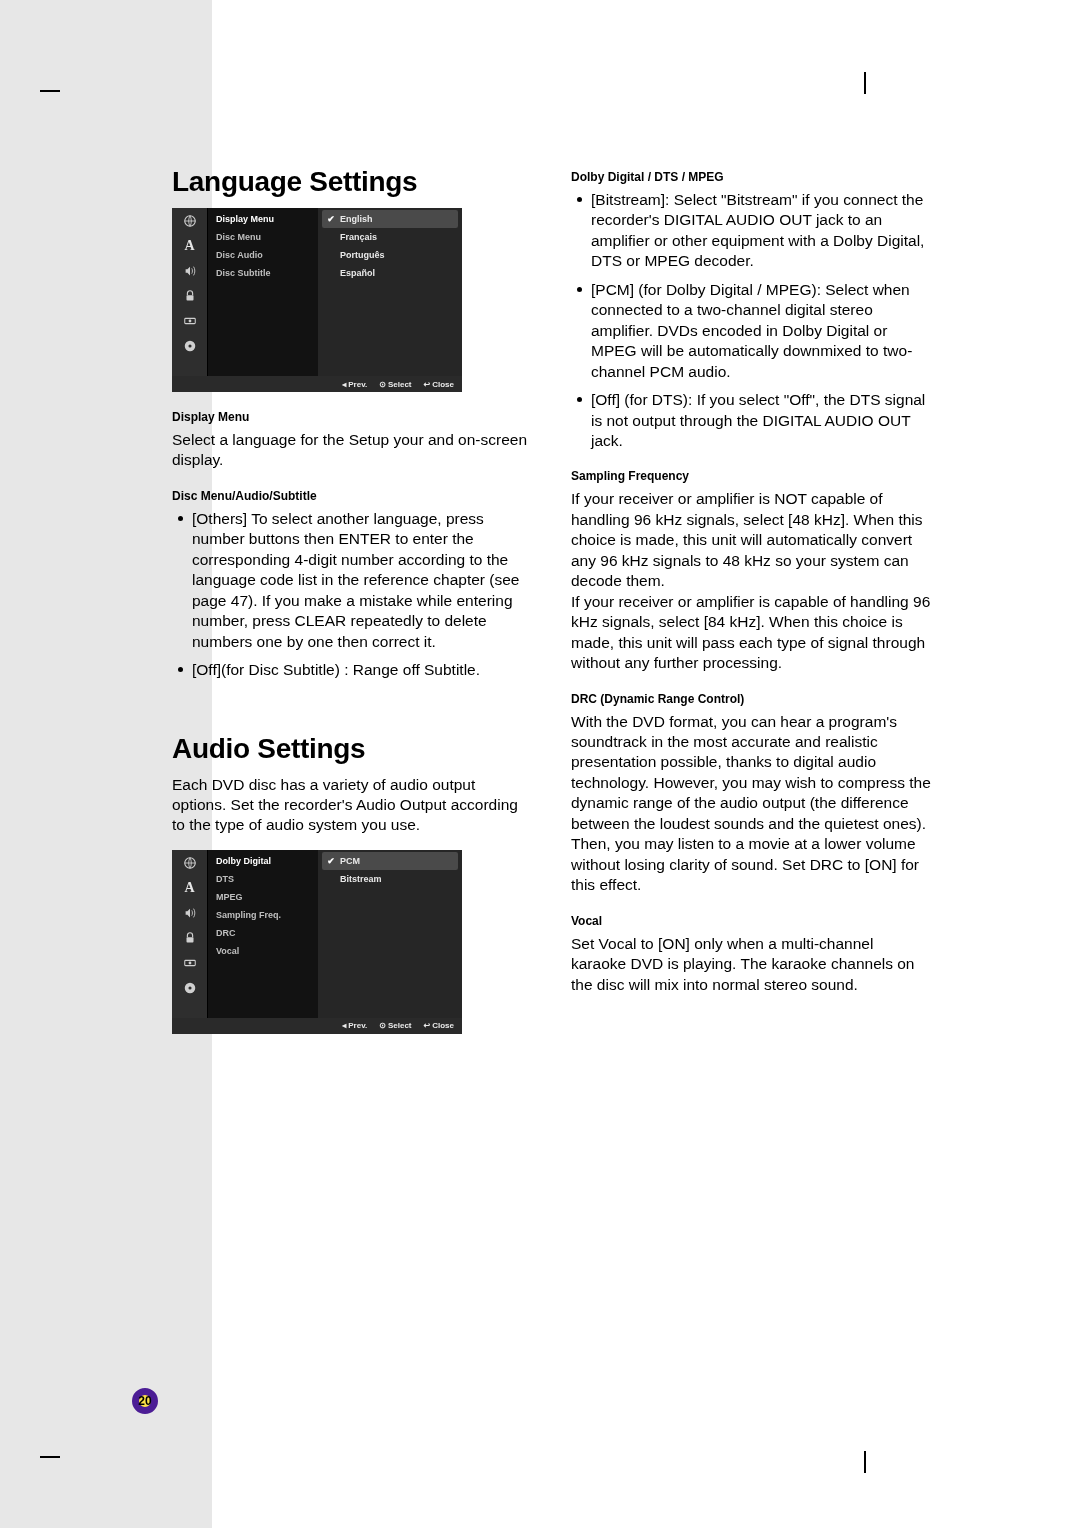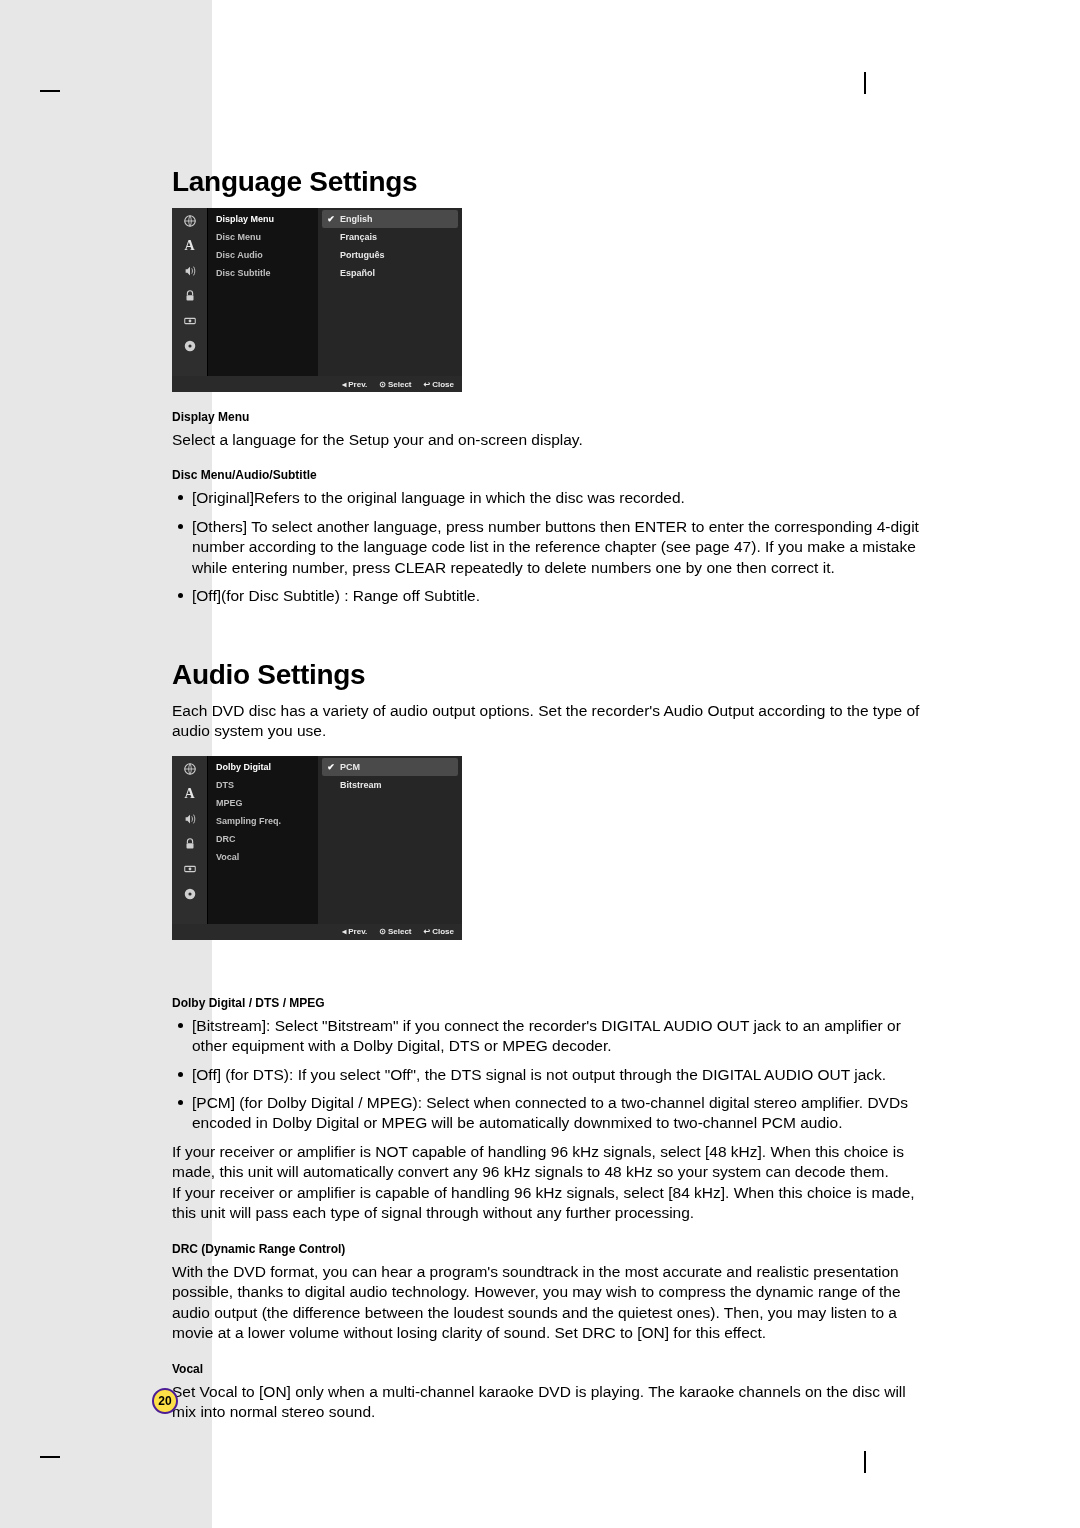--- a/index.html
+++ b/index.html
@@ -25,21 +25,20 @@
     width: 212px; height: 100%;
     background: #e7e7e7;
   }
 
   .page {
     position: absolute;
     left: 172px; top: 166px;
     width: 760px;
     display: flex;
     gap: 38px;
-    flex-direction: column;
   }
   .col { flex: 1 1 0; min-width: 0; }
 
   h1 {
     font-size: 28px;
     font-weight: bold;
     margin-bottom: 10px;
     letter-spacing: -0.3px;
   }
   .h1-spaced { margin-top: 52px; }
@@ -139,24 +138,24 @@
     padding-right: 8px;
     font-size: 8px;
     color: #eaeaea;
     font-weight: bold;
     padding-left: 36px;
   }
   .osd-footer span b { font-weight: bold; margin-right:2px; }
 
   .page-number {
     position: absolute;
-    left: 152px;
+    left: 132px;
     bottom: 114px;
     width: 26px; height: 26px;
-    border: 2px solid #4c1d95;
+    border: 7px solid #4c1d95;
     border-radius: 50%;
     display: flex; align-items: center; justify-content: center;
     font-size: 12px; font-weight: bold;
     background: #fde047;
   }
 </style>
 </head>
 <body>
 
 <div class="left-gutter"></div>
@@ -236,21 +235,20 @@
         <span><b>⊙</b><span>Select</span></span>
         <span><b>↩</b><span>Close</span></span>
       </div>
     </div>
 
     <h2>Display Menu</h2>
     <p>Select a language for the Setup your and on-screen display.</p>
 
     <h2>Disc Menu/Audio/Subtitle</h2>
     <ul>
-      <li>[Original]Refers to the original language in which the disc was recorded.</li>
       <li>[Others] To select another language, press number buttons then ENTER to enter the corresponding 4-digit number according to the language code list in the reference chapter (see page 47). If you make a mistake while entering number, press CLEAR repeatedly to delete numbers one by one then correct it.</li>
       <li>[Off](for Disc Subtitle) : Range off Subtitle.</li>
     </ul>
 
     <h1 class="h1-spaced">Audio Settings</h1>
     <p>Each DVD disc has a variety of audio output options. Set the recorder's Audio Output according to the type of audio system you use.</p>
 
     <div class="osd" style="margin-top:14px">
       <div class="osd-body">
         <div class="osd-icons">
@@ -310,24 +308,25 @@
         <span><b>⊙</b><span>Select</span></span>
         <span><b>↩</b><span>Close</span></span>
       </div>
     </div>
   </div>
 
   <div class="col">
     <h2 style="margin-top:4px">Dolby Digital / DTS / MPEG</h2>
     <ul>
       <li>[Bitstream]: Select "Bitstream" if you connect the recorder's DIGITAL AUDIO OUT jack to an amplifier or other equipment with a Dolby Digital, DTS or MPEG decoder.</li>
+      <li>[PCM] (for Dolby Digital / MPEG): Select when connected to a two-channel digital stereo amplifier. DVDs encoded in Dolby Digital or MPEG will be automatically downmixed to two-channel PCM audio.</li>
       <li>[Off] (for DTS): If you select "Off", the DTS signal is not output through the DIGITAL AUDIO OUT jack.</li>
-      <li>[PCM] (for Dolby Digital / MPEG): Select when connected to a two-channel digital stereo amplifier. DVDs encoded in Dolby Digital or MPEG will be automatically downmixed to two-channel PCM audio.</li>
     </ul>
 
+    <h2>Sampling Frequency</h2>
     <p>If your receiver or amplifier is NOT capable of handling 96 kHz signals, select [48 kHz]. When this choice is made, this unit will automatically convert any 96 kHz signals to 48 kHz so your system can decode them.</p>
     <p>If your receiver or amplifier is capable of handling 96 kHz signals, select [84 kHz]. When this choice is made, this unit will pass each type of signal through without any further processing.</p>
 
     <h2>DRC (Dynamic Range Control)</h2>
     <p>With the DVD format, you can hear a program's soundtrack in the most accurate and realistic presentation possible, thanks to digital audio technology. However, you may wish to compress the dynamic range of the audio output (the difference between the loudest sounds and the quietest ones). Then, you may listen to a movie at a lower volume without losing clarity of sound. Set DRC to [ON] for this effect.</p>
 
     <h2>Vocal</h2>
     <p>Set Vocal to [ON] only when a multi-channel karaoke DVD is playing. The karaoke channels on the disc will mix into normal stereo sound.</p>
   </div>
 </div>

